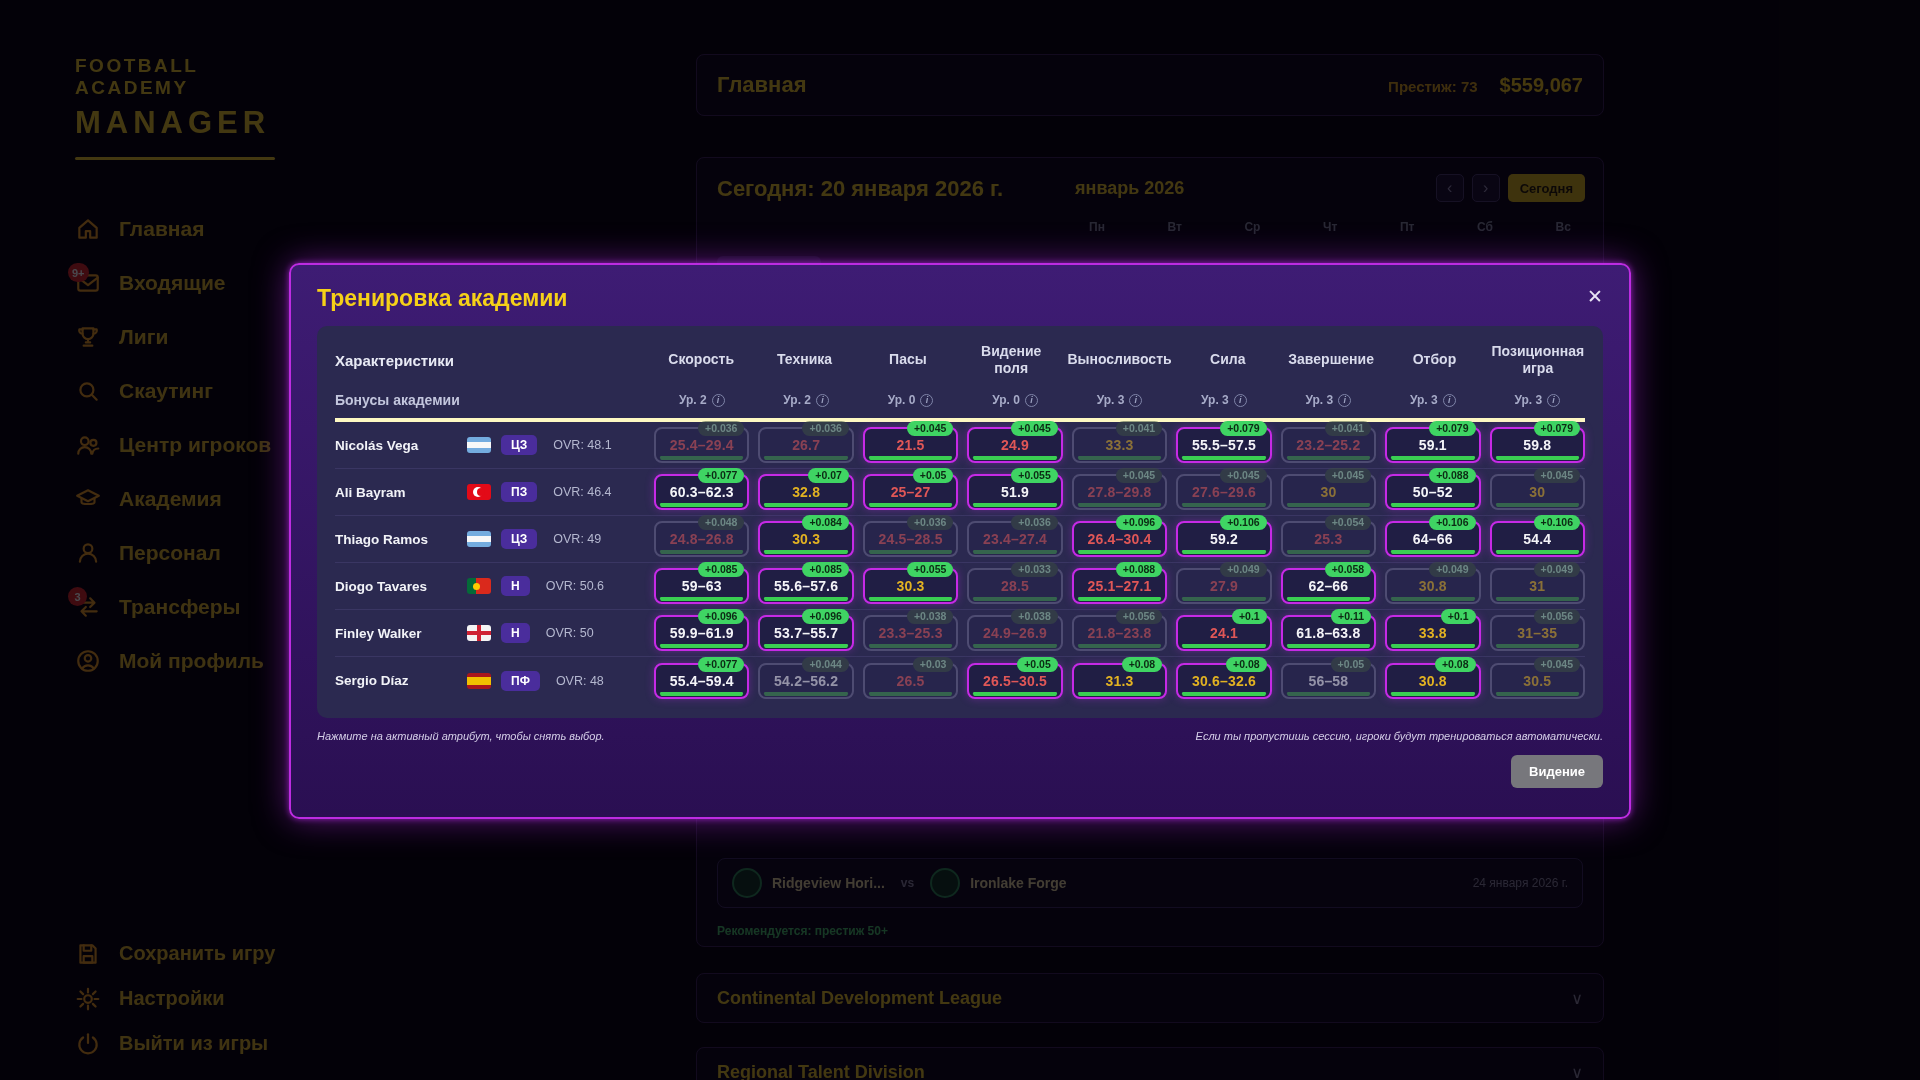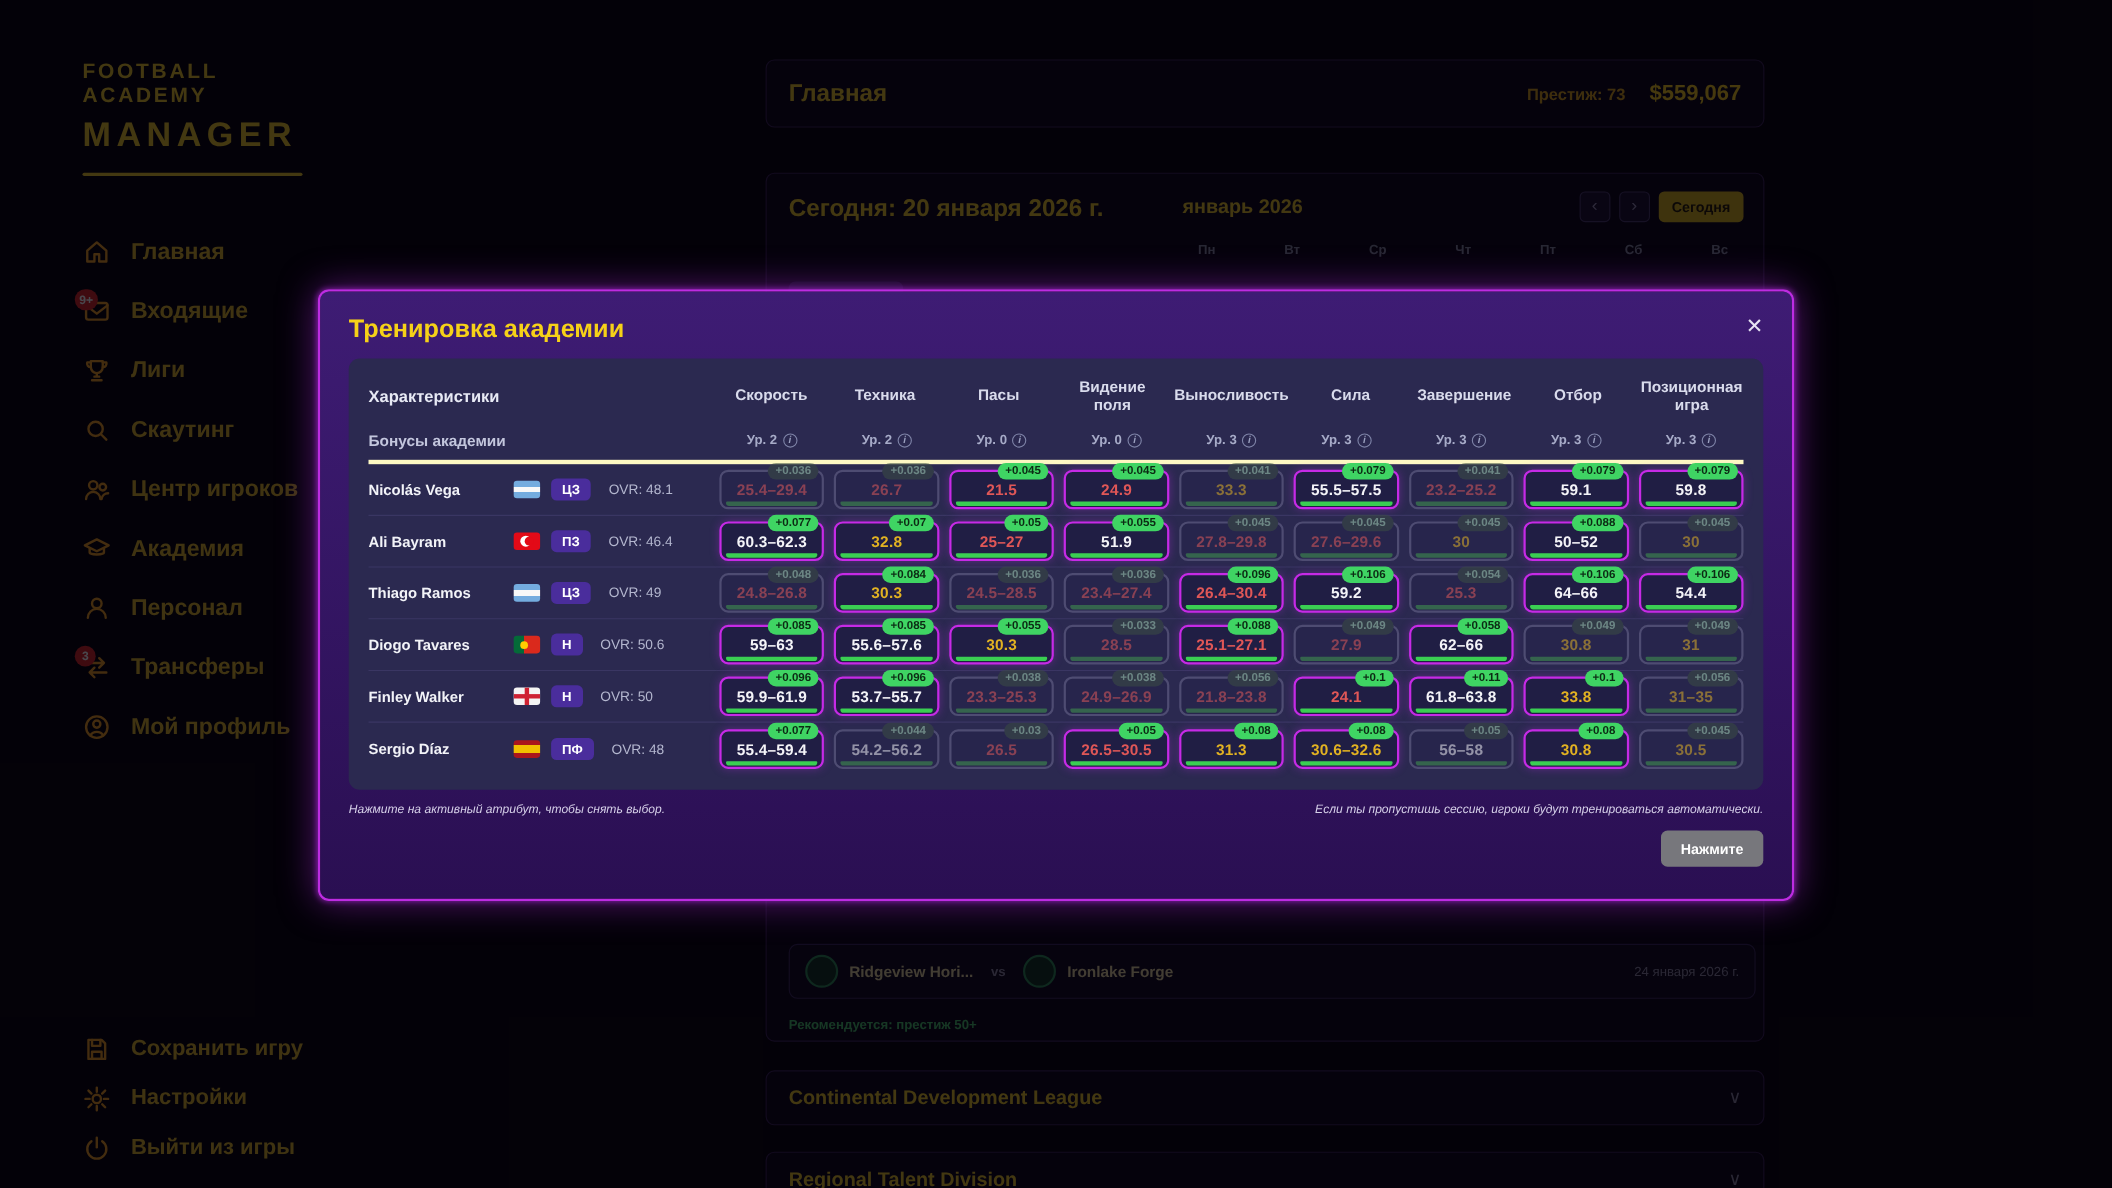--- a/index.html
+++ b/index.html
@@ -47,21 +47,21 @@
   .month-label { font-size:18px; font-weight:800; color:#e9c528; }
   .cal-btns { margin-left:auto; display:flex; gap:8px; align-items:center; }
   .cal-nav-btn { width:28px; height:28px; border:1px solid #4a3b6e; background:#1a1030; color:#9a90b8;
                  border-radius:5px; display:flex; align-items:center; justify-content:center;
                  font-size:16px; cursor:pointer; }
   .today-btn { height:28px; padding:0 12px; background:#d8b21c; color:#241c05; font-size:13px; font-weight:800;
                border-radius:5px; display:flex; align-items:center; cursor:pointer; }
   .weekdays { position:absolute; left:378px; top:62px; width:510px; display:flex; justify-content:space-between;
               padding:0 14px; font-size:12px; font-weight:700; color:#8a8da4; }
 
-  .match-card { position:absolute; left:20px; right:7px; top:700px; height:50px;
+  .match-card { position:absolute; left:20px; right:20px; top:700px; height:50px;
                 border:1px solid #3c2a60; border-radius:8px; background:rgba(20,12,36,.5);
                 display:flex; align-items:center; padding:14px 14px;justify-content:flex-end; }
   .club-logo { width:30px; height:30px; border-radius:50%; background:#0f3520; border:2px solid #2e8b57;
                margin-right:10px; flex:none; display:flex; align-items:center; justify-content:center;
                color:#57c47f; font-size:11px; font-weight:800; }
   .club-name { font-size:14px; font-weight:700; color:#e6d6a0; }
   .vs { margin:0 16px; font-size:12px; font-weight:700; color:#8f8aa6; }
   .match-date { margin-left:auto; font-size:12px; color:#8f8aa6; }
   .recommend { position:absolute; left:20px; top:766px; font-size:12px; font-weight:700; color:#49c06b; }
 
@@ -696,14 +696,14 @@
             <span class="bar"></span>
           </div>
         </div>
       </div>
   </div>
 
   <div class="modal-hints">
     <span>Нажмите на активный атрибут, чтобы снять выбор.</span>
     <span>Если ты пропустишь сессию, игроки будут тренироваться автоматически.</span>
   </div>
-  <button class="modal-close-btn">Нажмите</button>
+  <button class="modal-close-btn">Видение</button>
 </div>
 
 </body></html>

